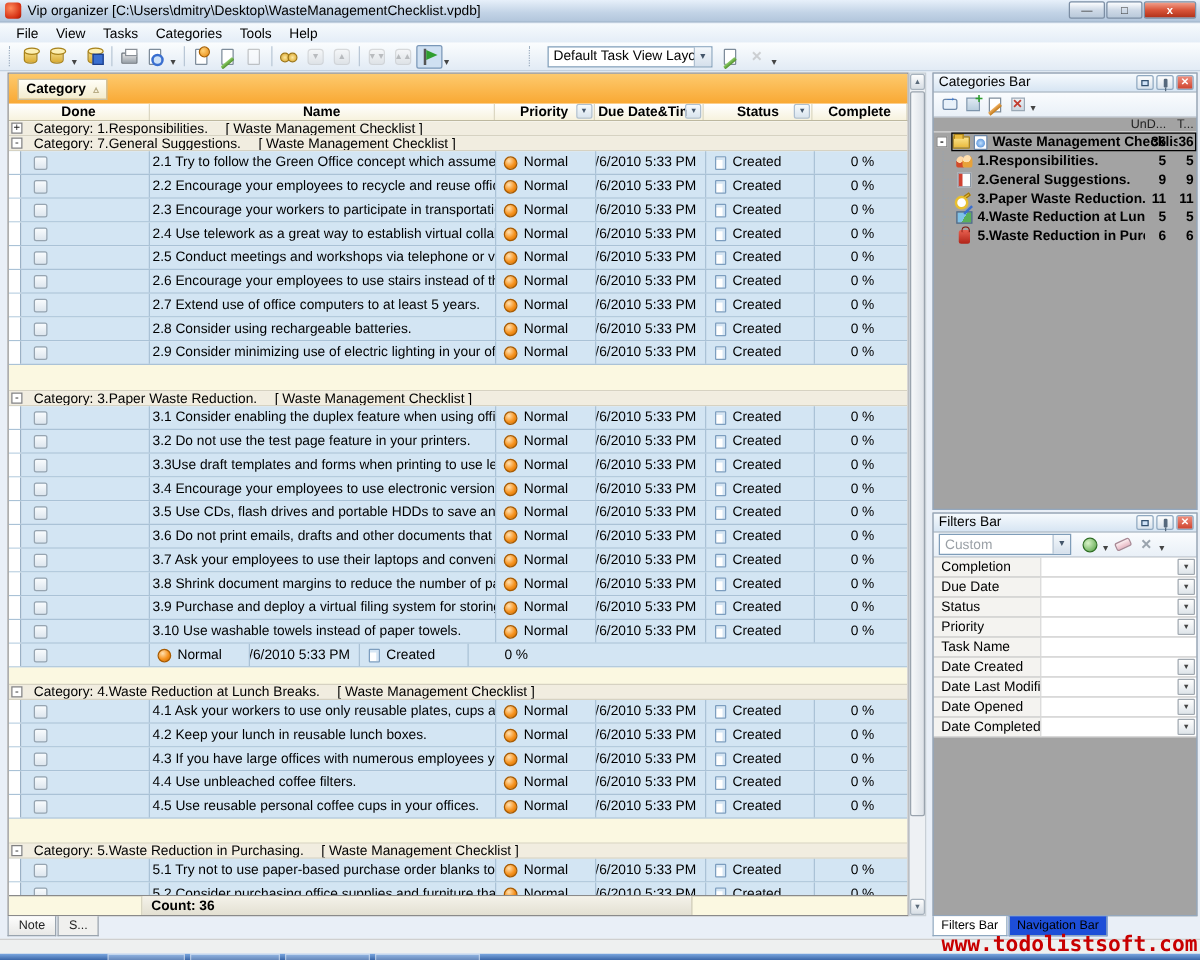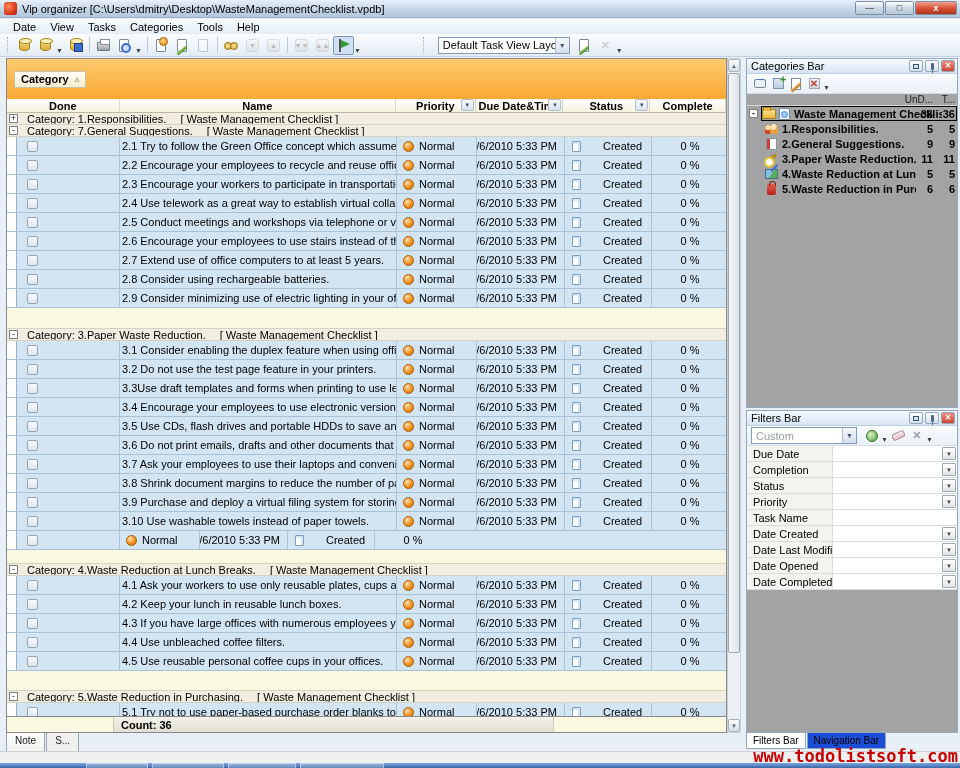--- a/index.html
+++ b/index.html
@@ -65,21 +65,21 @@
   .combo { height:17px; background:#fff; border:1px solid #7f9db9; display:flex; align-items:center;
     position:relative; padding-left:4px; }
   .combo .cb-btn { position:absolute; right:0; top:0; width:14px; height:15px;
     background:linear-gradient(#f4f8fb,#d5e0ec); border-left:1px solid #aebfd0; font-size:7px; color:#44566a;
     display:flex; align-items:center; justify-content:center; }
   .layout-combo { width:132px; margin-left:8px; }
 
   
   .grid { position:absolute; left:6px; top:58px; width:721px; height:675px;
     border:1px solid #8a8a8a; background:#fff; overflow:hidden; }
-  .band { height:40px; background:linear-gradient(#fdca6e,#f9a833); display:flex; align-items:center;
+  .band { height:24px; background:linear-gradient(#fdca6e,#f9a833); display:flex; align-items:center;
     padding-left:7px; }
   .groupby-btn { height:17px; padding:0 6px; background:linear-gradient(#fffef6,#f3ecce);
     border:1px solid #c7c0a4; display:flex; align-items:center; font-weight:bold; }
   .sort-glyph { margin-left:6px; color:#b9ad86; font-size:9px; }
   .hrow { height:14px; display:flex; background:linear-gradient(#ffffff,#f7f2de);
     border-bottom:1px solid #bdb89f; }
   .hcell { position:relative; display:flex; align-items:center; justify-content:center;
     font-weight:bold; border-right:1px solid #dcd7c2; overflow:hidden; }
   .hfilter { position:absolute; right:1px; top:0px; width:13px; height:12px; font-size:6px; color:#44566a;
     background:linear-gradient(#f6fafc,#d9e4ee); border:1px solid #aebfd0; border-radius:2px;
@@ -96,21 +96,21 @@
     white-space:nowrap; height:100%; flex:none; }
   .c-indent { width:10px; background:#fff; border-right:1px solid #9ab0c4; }
   .c-done { width:103px; }
   .cbx { width:11px; height:11px; margin-left:10px; border:1px solid #97a5b1; border-radius:2px;
     background:linear-gradient(#f8fbfd,#dde6ee); }
   .c-name { width:277px; padding-left:2px; }
   .c-priority { width:80px; padding-left:6px; }
   .p-ball { width:11px; height:11px; border-radius:50%; margin-right:5px; flex:none;
     background:radial-gradient(circle at 35% 30%,#ffe0b0,#f6921e 55%,#c66a02); border:1px solid #a85b00; }
   .c-due { width:88px; justify-content:flex-end; padding-right:7px; }
-  .c-status { width:87px; padding-left:7px;gap:17px; }
+  .c-status { width:87px; padding-left:7px; }
   .s-page { width:9px; height:11px; background:#fff; border:1px solid #7d9ebf; border-radius:1px;
     box-shadow:inset -2px 2px 0 #d6e6f4; margin-right:5px; flex:none; }
   .c-complete { width:76px; justify-content:center; border-right:none; }
   .filler { background:#fbf8e1; border-bottom:1px solid #d6d2c2; }
   .gfooter { position:absolute; left:0; bottom:0; width:719px; height:16px; border-top:1px solid #8a8a8a;
     background:#fbf8e1; display:flex; }
   .gf-left { width:107px; height:100%; border-right:1px solid #cdc9b8; }
   .gf-count { width:440px; height:100%; background:linear-gradient(#f4f2ea,#e3e0d2);
     border-right:1px solid #cdc9b8; display:flex; align-items:center; padding-left:7px; font-weight:bold; }
 
@@ -197,21 +197,21 @@
   .frow { height:16px; display:flex; border-bottom:1px solid #dcdcdc; position:relative; }
   .f-label { width:86px; background:#f4f3f0; border-right:1px solid #dcdcdc; display:flex; align-items:center;
     padding-left:6px; overflow:hidden; white-space:nowrap; }
   .f-value { flex:1; background:#fff; }
   .f-drop { position:absolute; right:1px; top:1px; width:14px; height:13px; border:1px solid #a0a8b0;
     background:linear-gradient(#fdfdfd,#dfe5ea); font-size:6px; color:#444; display:flex; align-items:center;
     justify-content:center; border-radius:1px; }
 
   
   .btabs { position:absolute; left:6px; top:733px; display:flex; }
-  .btab { height:31px; padding:2px 8px 0; border:1px solid #9aa4ae; border-top:none; background:#f0f0ee;
+  .btab { height:16px; padding:2px 8px 0; border:1px solid #9aa4ae; border-top:none; background:#f0f0ee;
     margin-right:1px; font-size:10px; color:#222; }
   .btab.active { background:linear-gradient(#fdfdfd,#e8e8e6); }
   .ptabs { position:absolute; left:746px; top:733px; display:flex; }
   .ptab { height:16px; padding:2px 6px 0; border:1px solid #8fa8c0; border-top:none; background:#1d4ed8;
     font-size:10px; margin-right:1px; }
   .ptab.active { background:#fff; }
   .statusstrip { position:absolute; left:0; top:751px; width:960px; height:12px; background:#eef0f0;
     border-top:1px solid #cfcfcf; }
   .watermark { position:absolute; right:2px; top:746px; font-family:"DejaVu Sans Mono", monospace;
     font-weight:bold; font-size:17px; color:#c80000; letter-spacing:0px; }
@@ -227,21 +227,21 @@
   <div class="app-ico"></div>
   <span class="title-text">Vip organizer [C:\Users\dmitry\Desktop\WasteManagementChecklist.vpdb]</span>
   <div class="winbtns">
     <div class="wbtn">—</div>
     <div class="wbtn">□</div>
     <div class="wbtn close">x</div>
   </div>
 </div>
 
 <div class="menubar">
-    <span class="menu-item">Date</span>
+    <span class="menu-item">File</span>
     <span class="menu-item">View</span>
     <span class="menu-item">Tasks</span>
     <span class="menu-item">Categories</span>
     <span class="menu-item">Tools</span>
     <span class="menu-item">Help</span>
   </div>
 
 <div class="toolbar">
   <div class="tb-grip"></div>
   <div class="tb-btn">
@@ -955,26 +955,26 @@
     <div class="pt-icon">
         <div class="i-eraser"></div>
       </div>
     <div class="pt-icon">
         <span class="i-xgray">✕</span>
       </div>
     <span class="tb-caret">▼</span>
   </div>
   <div id="filter-rows">
       <div class="frow">
-        <div class="f-label">Due Date</div>
+        <div class="f-label">Completion</div>
         <div class="f-value"></div>
         <span class="f-drop">▼</span>
       </div>
       <div class="frow">
-        <div class="f-label">Completion</div>
+        <div class="f-label">Due Date</div>
         <div class="f-value"></div>
         <span class="f-drop">▼</span>
       </div>
       <div class="frow">
         <div class="f-label">Status</div>
         <div class="f-value"></div>
         <span class="f-drop">▼</span>
       </div>
       <div class="frow">
         <div class="f-label">Priority</div>

